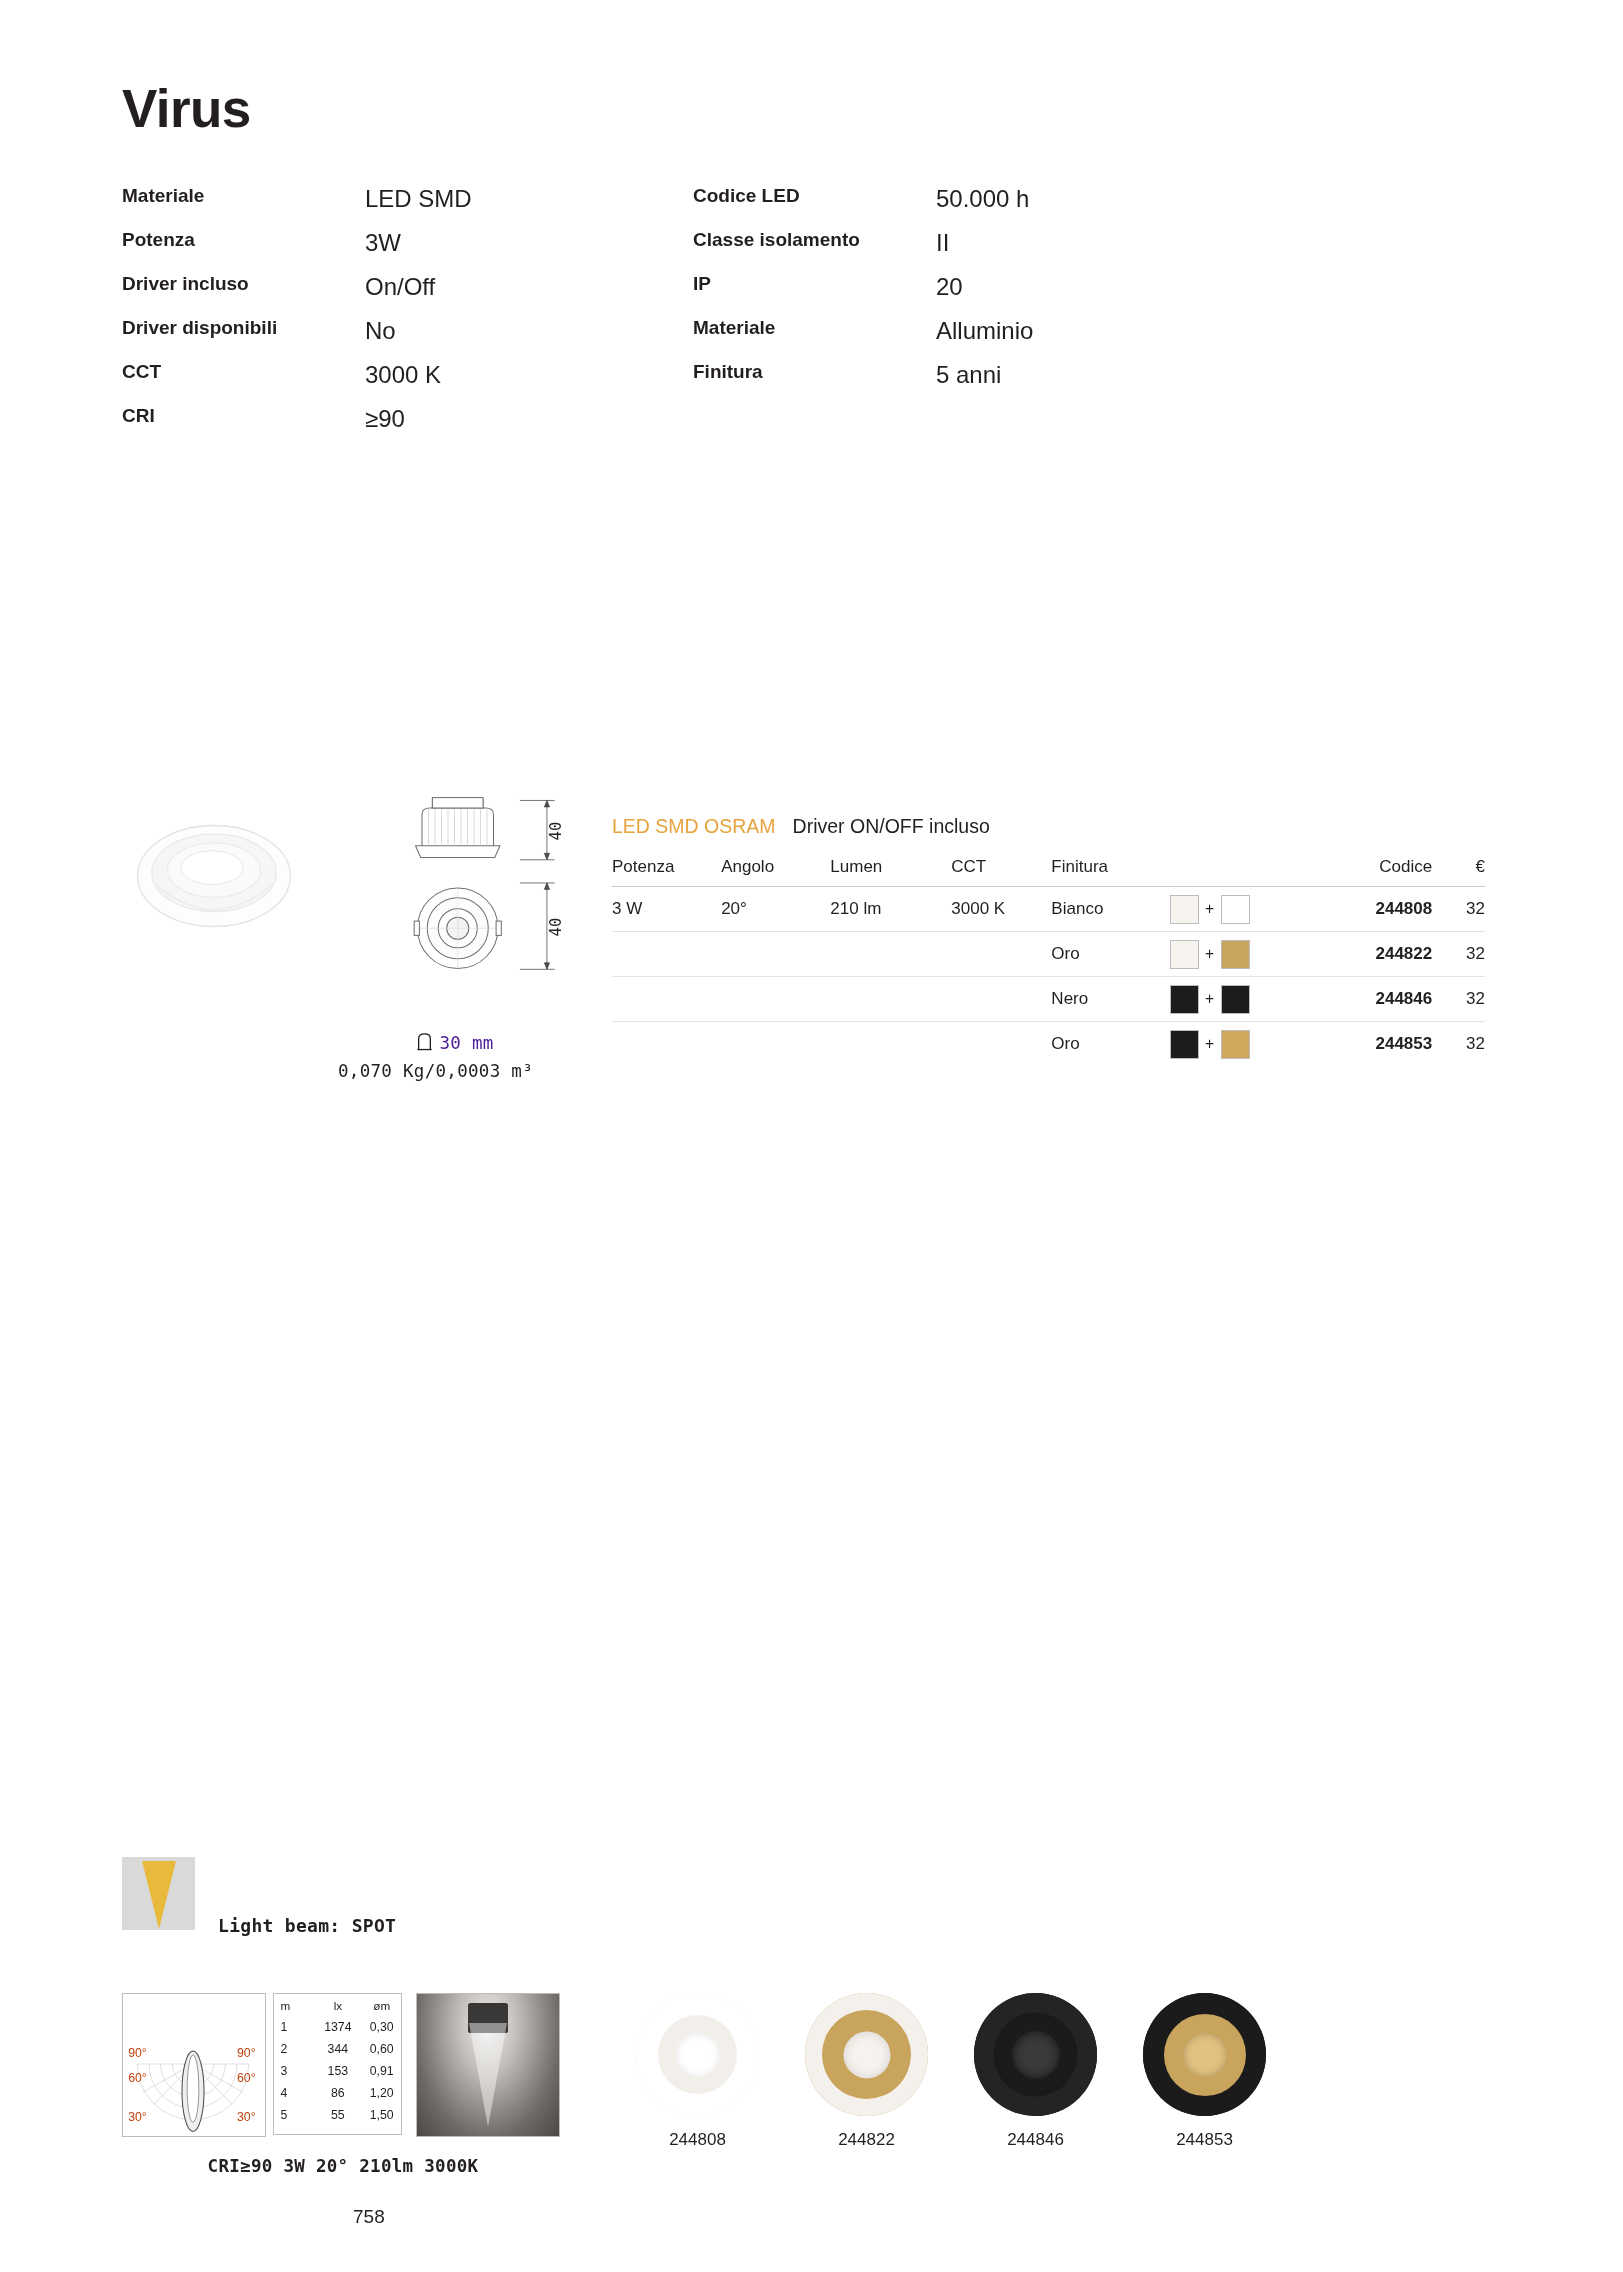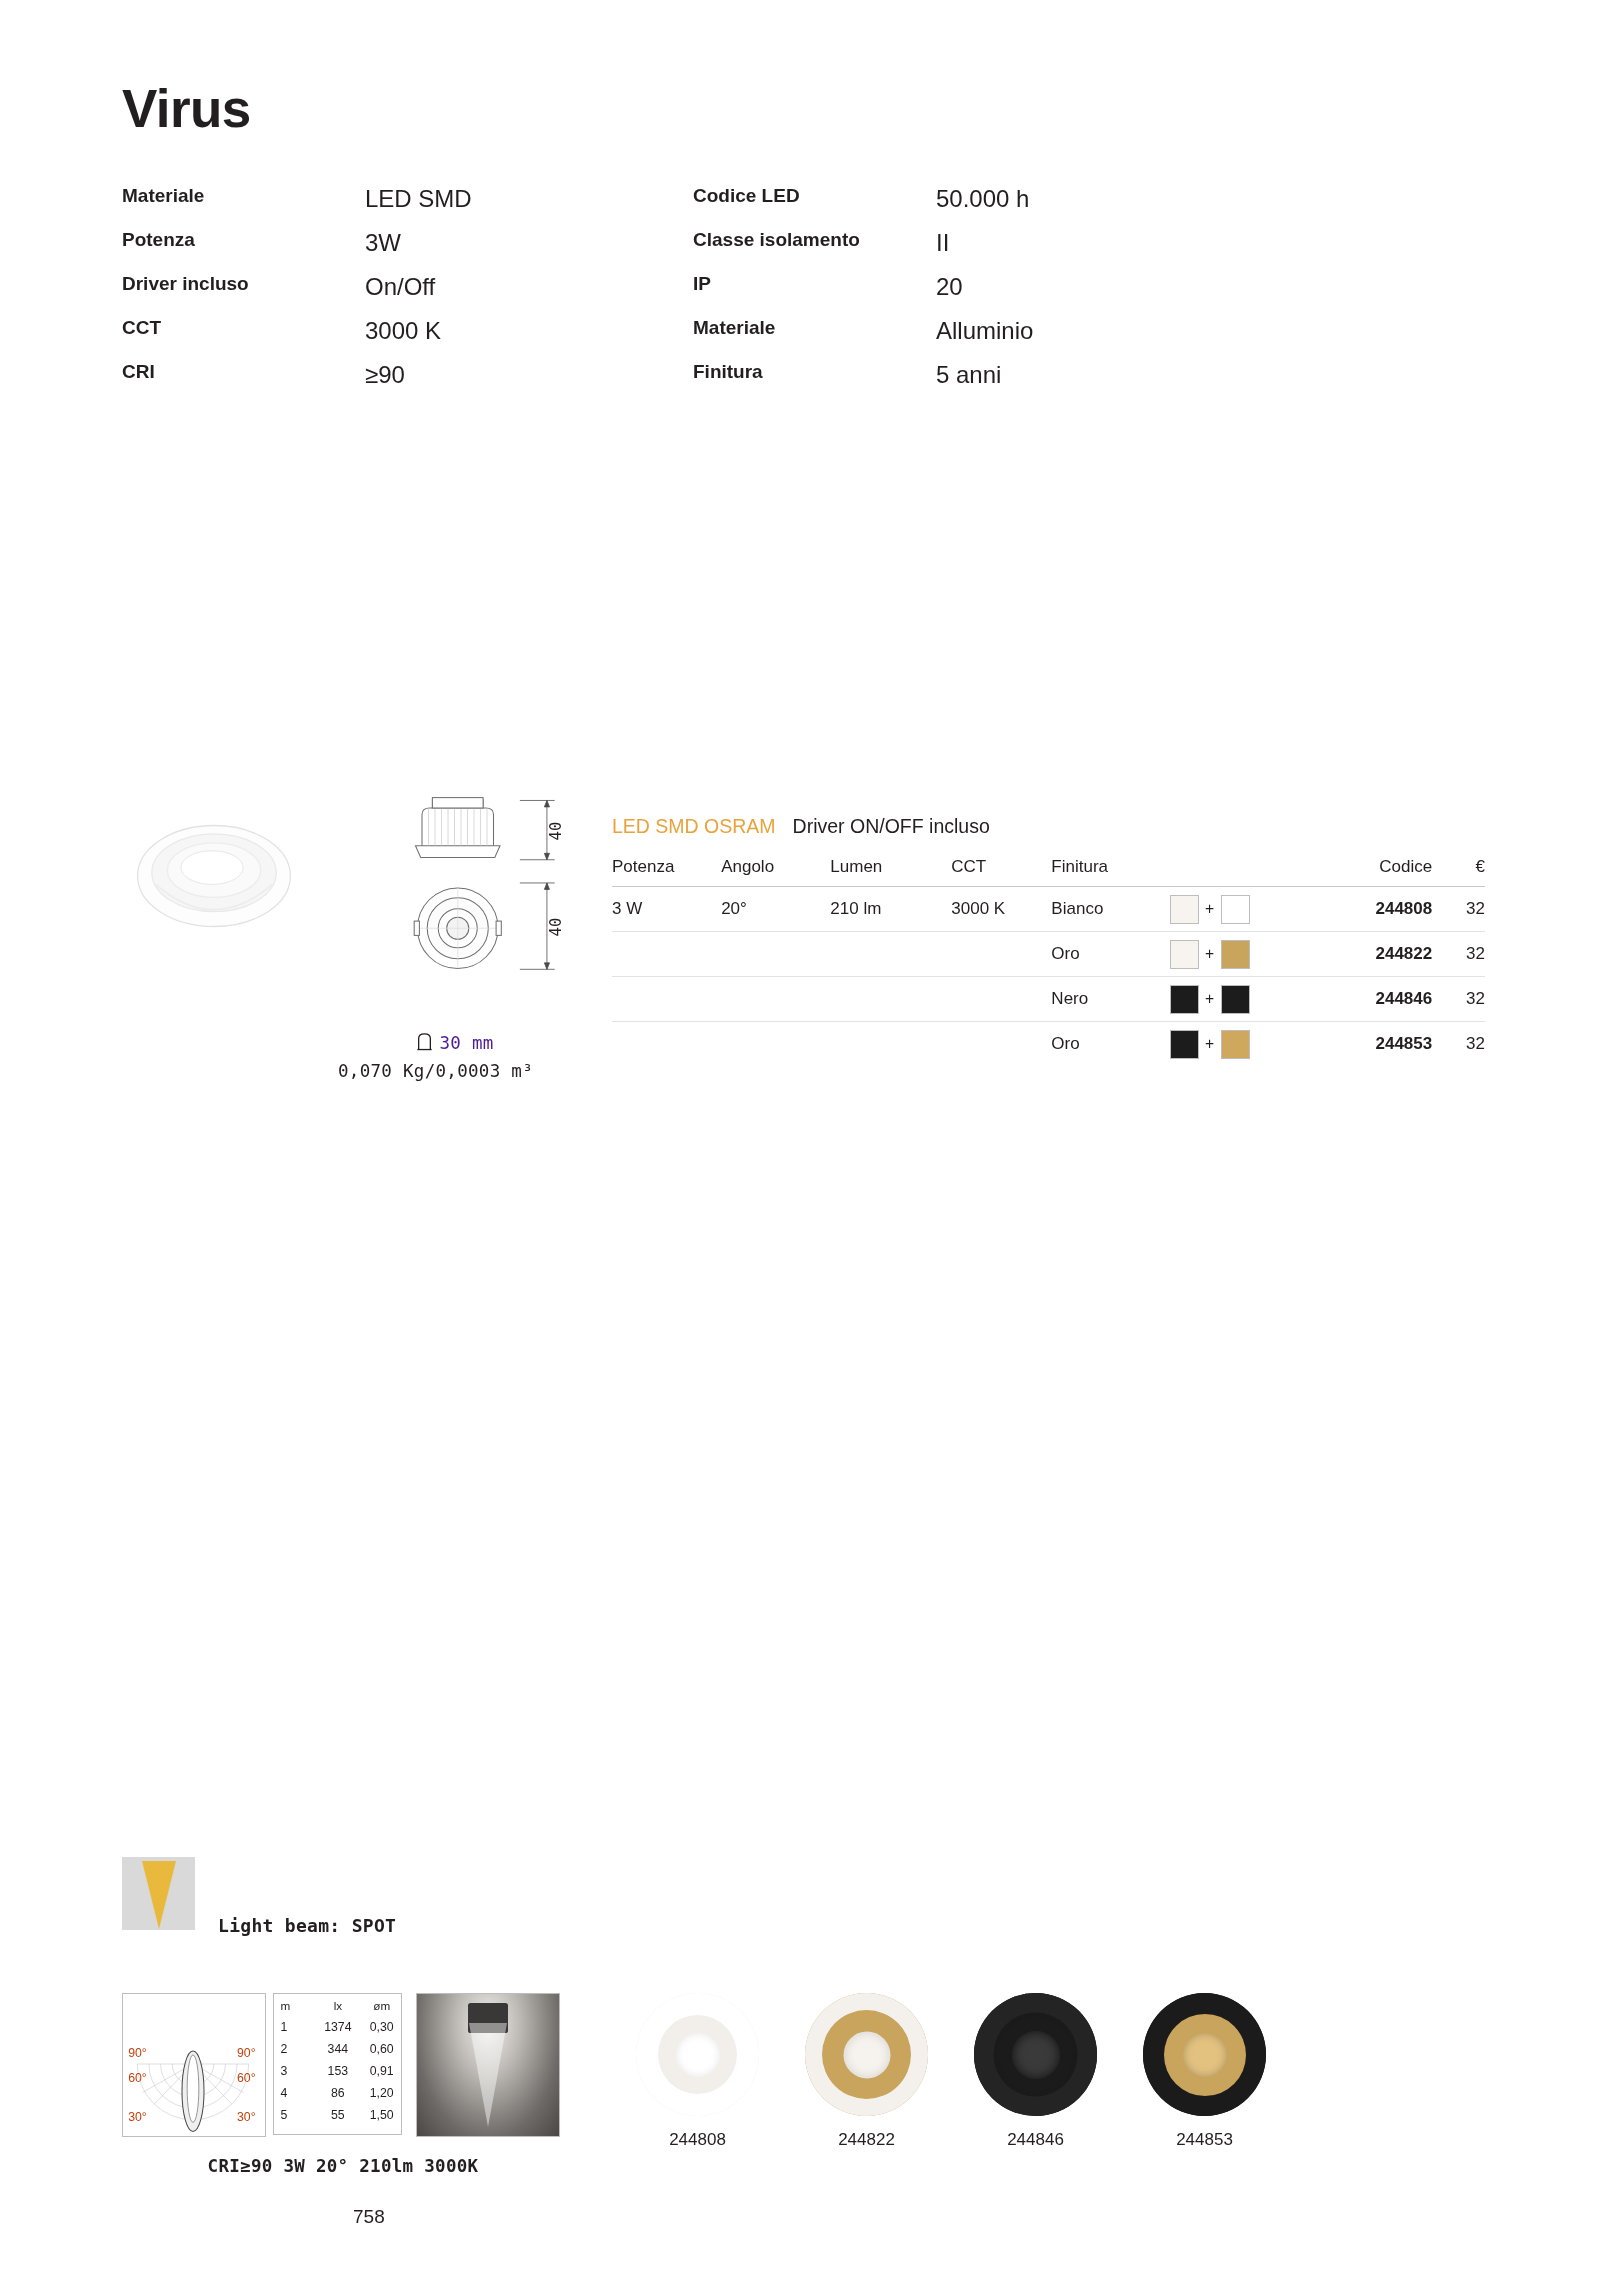--- a/index.html
+++ b/index.html
@@ -313,20 +313,24 @@
         <div class="spec-label">Materiale</div>
         <div class="spec-value">LED SMD</div>
       </div>
       <div class="spec-row">
         <div class="spec-label">Potenza</div>
         <div class="spec-value">3W</div>
       </div>
       <div class="spec-row">
         <div class="spec-label">Driver incluso</div>
         <div class="spec-value">On/Off</div>
+      </div>
+      <div class="spec-row">
+        <div class="spec-label">Driver disponibili</div>
+        <div class="spec-value">No</div>
       </div>
       <div class="spec-row">
         <div class="spec-label">CCT</div>
         <div class="spec-value">3000 K</div>
       </div>
       <div class="spec-row">
         <div class="spec-label">CRI</div>
         <div class="spec-value">≥90</div>
       </div>
     </div>

